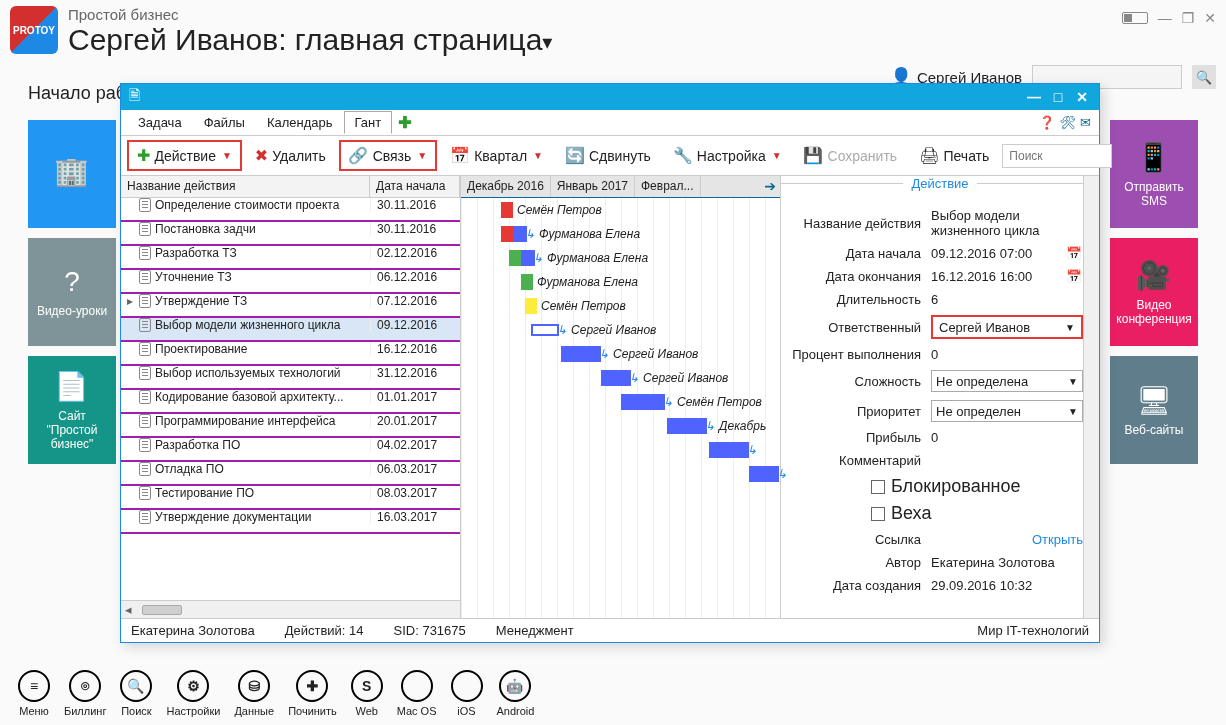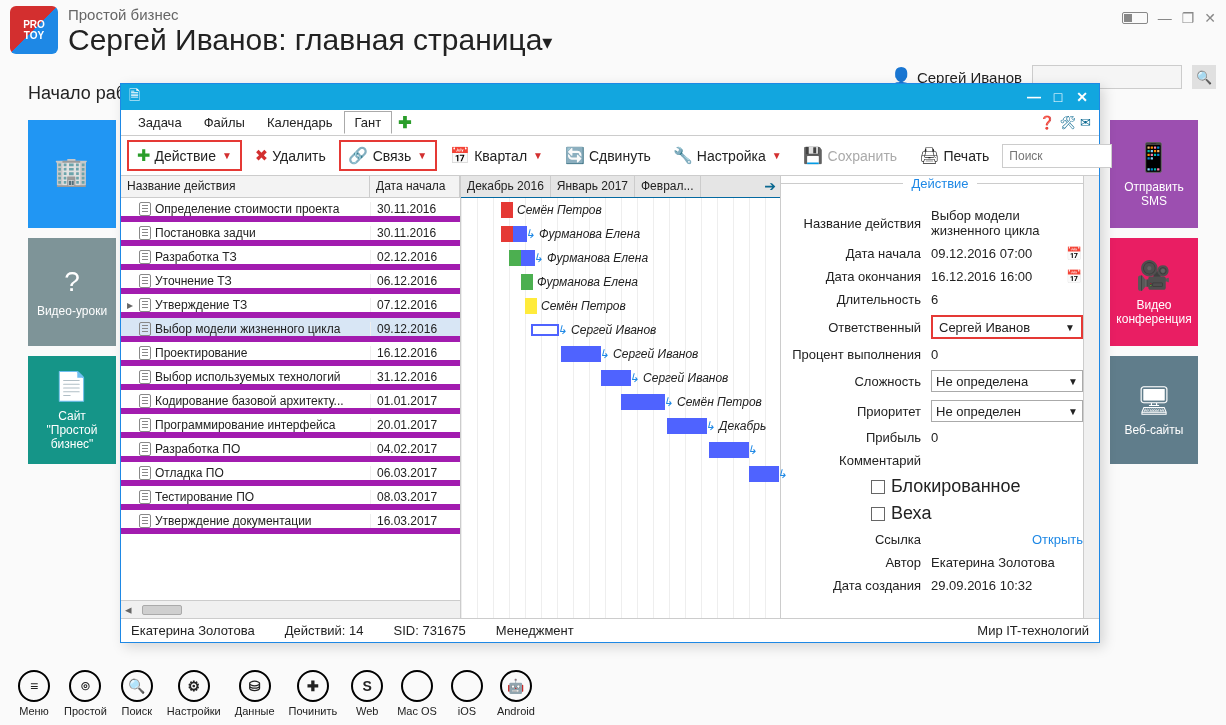--- a/index.html
+++ b/index.html
@@ -1,20 +1,20 @@
 <!DOCTYPE html>
 <html><head>
 <meta charset="utf-8">
 <style>
   * { box-sizing: border-box; margin: 0; padding: 0; font-family: "Segoe UI", Arial, sans-serif; }
   body { width: 1226px; height: 725px; background: #fafafa; font-size: 13px; color: #222; overflow: hidden; position: relative; }
 
   
   .shell-header { display: flex; align-items: flex-start; padding: 6px 10px 0 10px; gap: 10px; }
-  .logo { width: 48px; height: 48px; border-radius: 6px; background: linear-gradient(135deg,#d32f2f 50%,#1e88e5 50%); color:#fff; display:flex; align-items:center; justify-content:center; font-weight:bold; font-size:10px; flex-direction:column; }
+  .logo { width: 48px; height: 48px; border-radius: 6px; background: linear-gradient(135deg,#d32f2f 50%,#1e88e5 50%); color:#fff; display:flex; align-items:center; justify-content:center; font-weight:bold; font-size:10px; flex-direction:row; }
   .title-stack { flex: 1; }
   .app-sub { color:#666; font-size: 15px; }
   .app-title { font-size: 30px; }
   .app-title .drop { font-size: 20px; vertical-align: middle; }
   .shell-right { display:flex; align-items:center; gap:10px; padding-top:4px; }
   .toggle { width:26px; height:12px; border:1px solid #888; border-radius:2px; position:relative; }
   .toggle::after{content:"";width:8px;height:8px;background:#888;position:absolute;left:1px;top:1px;}
   .win-icons { display:flex; gap:10px; color:#888; font-size:14px; }
   .row2 { display:flex; align-items:center; padding: 8px 10px 0 82px; gap:10px; }
   .user-badge { display:flex; align-items:center; gap:4px; margin-left:auto; font-size:15px; }
@@ -61,21 +61,21 @@
   .tbtn.disabled { color:#aaa; }
   .tool-search { margin-left:auto; width:110px; height:24px; border:1px solid #ccc; padding:2px 6px; font-size:12px; color:#888; }
 
   
   .body { flex:1; display:flex; position:relative; }
   .left-pane { width:340px; border-right:1px solid #ccc; display:flex; flex-direction:column; }
   .col-head { display:flex; background:#f3f3f3; border-bottom:1px solid #ccc; font-size:12px; height:22px; }
   .col-head div { padding:3px 6px; border-right:1px solid #ccc; }
   .col-head .c1 { flex:1; }
   .col-head .c2 { width:90px; }
-  .task-row { display:flex; height:24px; align-items:flex-end; font-size:12px; border-bottom:6px solid #a21caf; }
+  .task-row { display:flex; height:24px; align-items:flex-start; font-size:12px; border-bottom:2px solid #a21caf; }
   .task-row.selected { background:#d8e6f5; }
   .task-row .cell1 { flex:1; padding:0 4px; display:flex; align-items:center; gap:4px; white-space:nowrap; overflow:hidden; text-overflow:ellipsis; }
   .task-row .cell2 { width:90px; padding:0 6px; border-left:1px solid #eee; }
   .task-row .doc-ico { width:12px; height:14px; border:1px solid #888; display:inline-block; border-radius:2px; position:relative; }
   .task-row .doc-ico::after{content:"";position:absolute;left:2px;right:2px;top:2px;bottom:2px;background:repeating-linear-gradient(#888,#888 1px,transparent 1px,transparent 3px);}
   .task-row .expander { width:10px; text-align:center; color:#666; }
   .hscroll { height:18px; border-top:1px solid #ccc; background:#f0f0f0; display:flex; align-items:center; }
   .hscroll .thumb { margin-left:6px; width:40px; height:10px; background:#cfcfcf; border:1px solid #aaa; border-radius:2px; }
 
   
@@ -183,21 +183,21 @@
     </div>
   </div>
 
 <div class="dock" id="dock">
     <div class="dock-item">
       <div class="dock-circle">≡</div>
       <span>Меню</span>
     </div>
     <div class="dock-item">
       <div class="dock-circle">⌾</div>
-      <span>Простой</span>
+      <span>Биллинг</span>
     </div>
     <div class="dock-item">
       <div class="dock-circle">🔍</div>
       <span>Поиск</span>
     </div>
     <div class="dock-item">
       <div class="dock-circle">⚙</div>
       <span>Настройки</span>
     </div>
     <div class="dock-item">

